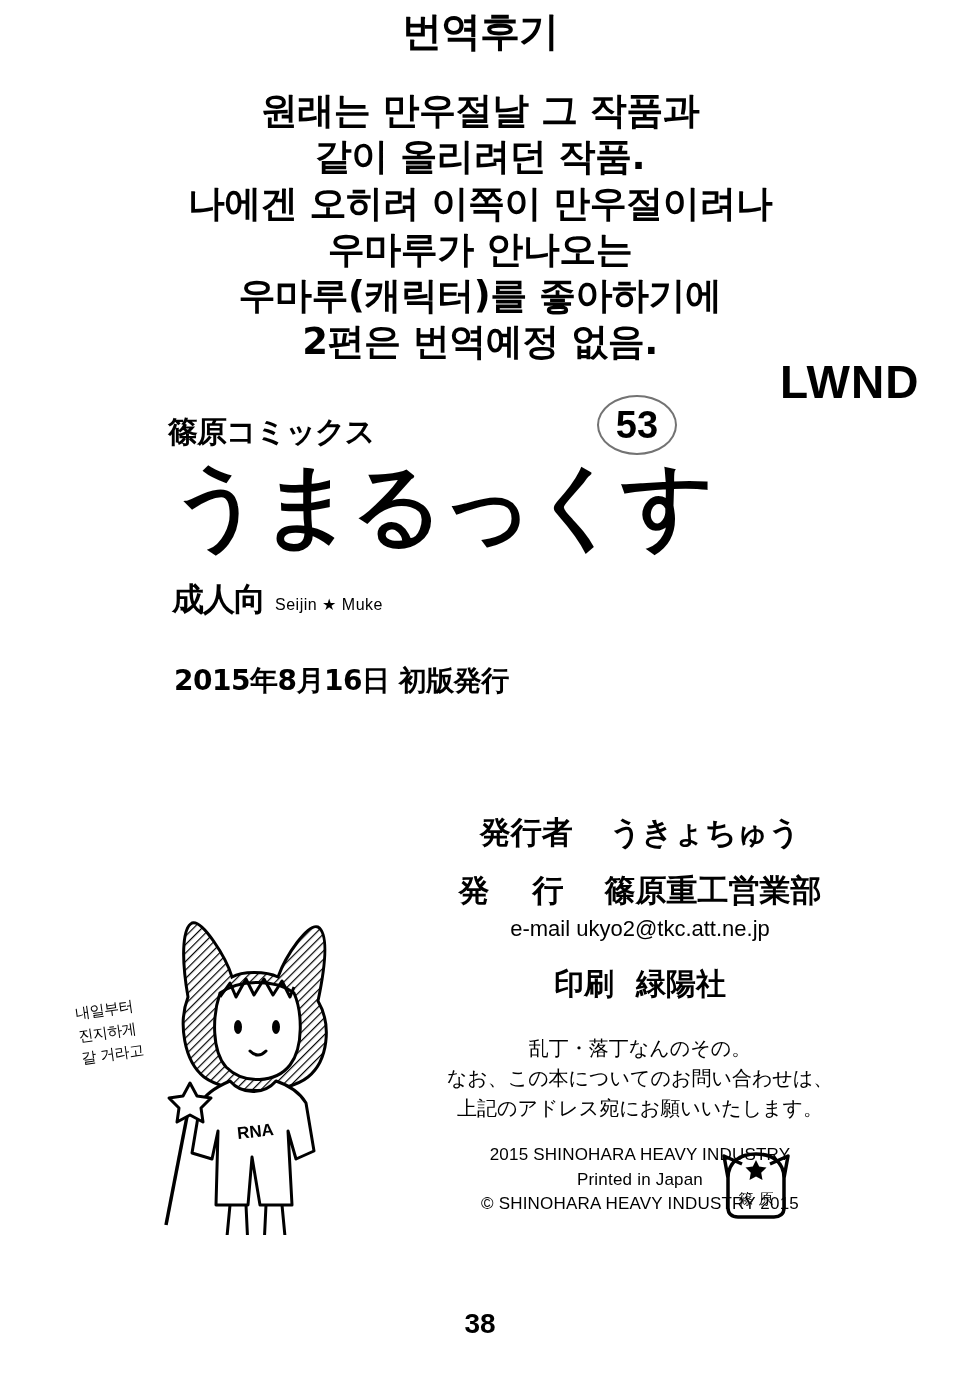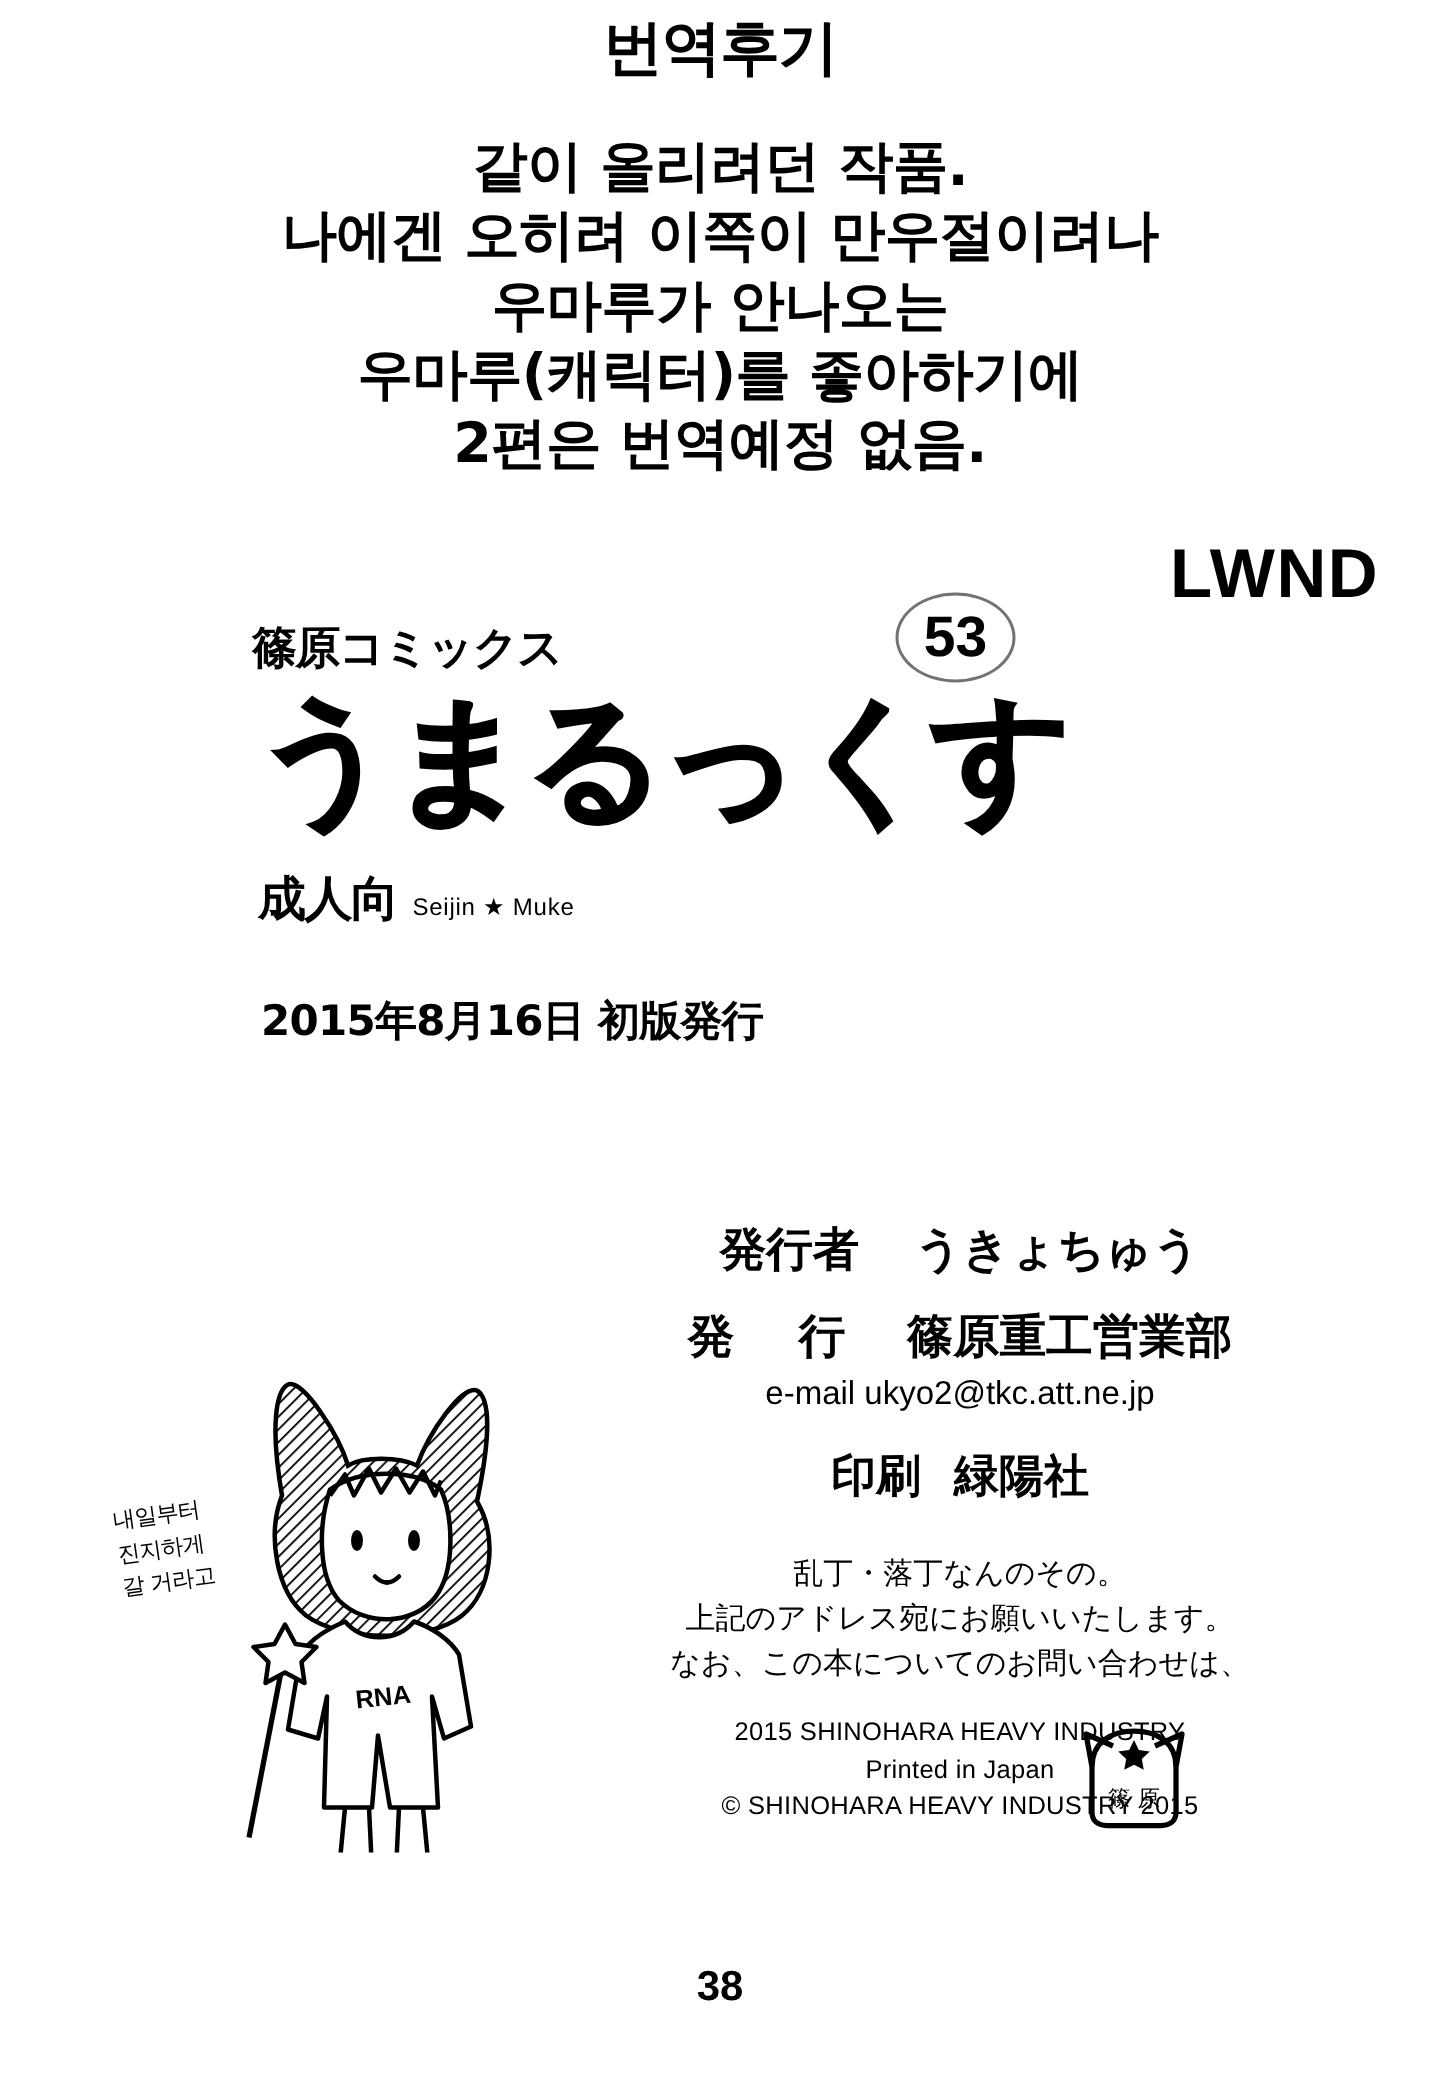--- a/index.html
+++ b/index.html
@@ -80,21 +80,21 @@
     left: 168px;
     font-size: 30px;
     font-weight: bold;
     letter-spacing: -1px;
   }
   .big-title {
     position: absolute;
     top: 460px;
     left: 170px;
     font-size: 92px;
-    font-weight: bold;
+    font-weight: normal;
     letter-spacing: -4px;
     line-height: 1;
     -webkit-text-stroke: 2px #000;
   }
   .adult-row {
     position: absolute;
     top: 578px;
     left: 172px;
     display: flex;
     align-items: baseline;
@@ -205,20 +205,21 @@
   }
 </style>
 </head>
 <body>
 
 <div class="page">
 
   <div class="note-title">번역후기</div>
 
   <div class="note-body">
+    <div>원래는 만우절날 그 작품과</div>
     <div>같이 올리려던 작품.</div>
     <div>나에겐 오히려 이쪽이 만우절이려나</div>
     <div>우마루가 안나오는</div>
     <div>우마루(캐릭터)를 좋아하기에</div>
     <div>2편은 번역예정 없음.</div>
   </div>
 
   <div class="lwnd">LWND</div>
 
   <div class="volume-badge">53</div>
@@ -239,22 +240,22 @@
     </div>
     <div class="row-company">
       <span class="lbl">発　行</span><span>篠原重工営業部</span>
     </div>
     <div class="email">e-mail ukyo2@tkc.att.ne.jp</div>
     <div class="row-print">
       <span class="lbl">印刷</span><span>緑陽社</span>
     </div>
     <div class="notes">
       <div>乱丁・落丁なんのその。</div>
+      <div>なお、この本についてのお問い合わせは、</div>
       <div>上記のアドレス宛にお願いいたします。</div>
-      <div>なお、この本についてのお問い合わせは、</div>
     </div>
     <div class="copyright">
       <div>2015 SHINOHARA HEAVY INDUSTRY</div>
       <div>Printed in Japan</div>
       <div>© SHINOHARA HEAVY INDUSTRY 2015</div>
     </div>
   </div>
 
   <div class="cat-stamp">
     <svg width="68" height="72" viewBox="0 0 68 72" xmlns="http://www.w3.org/2000/svg">

